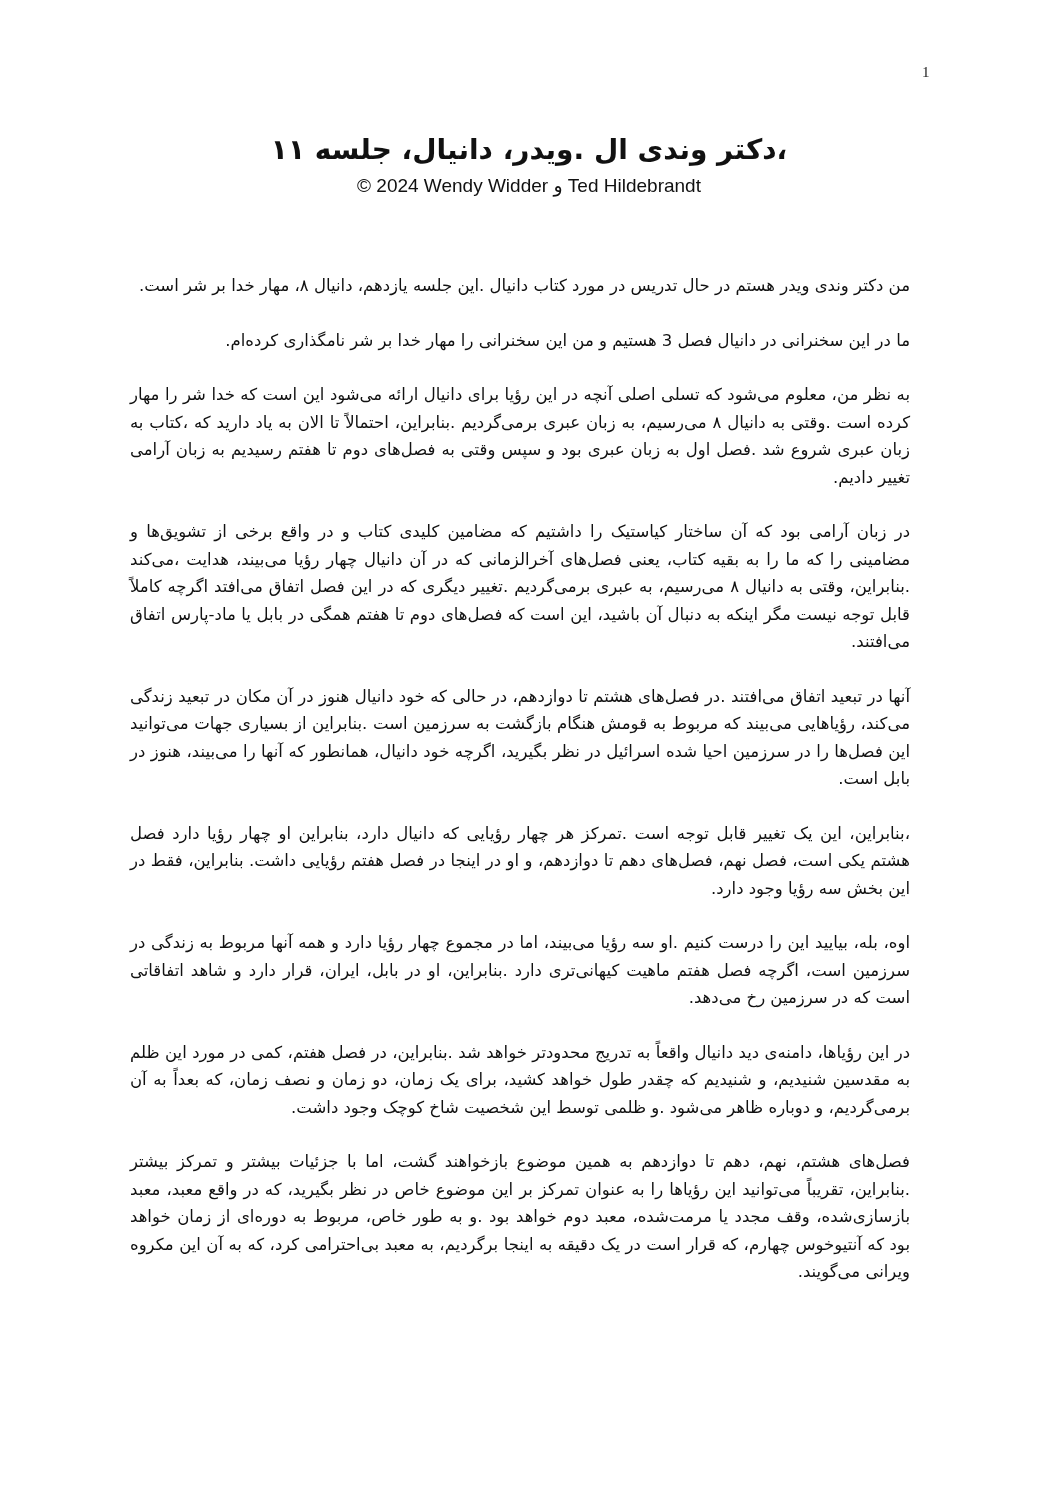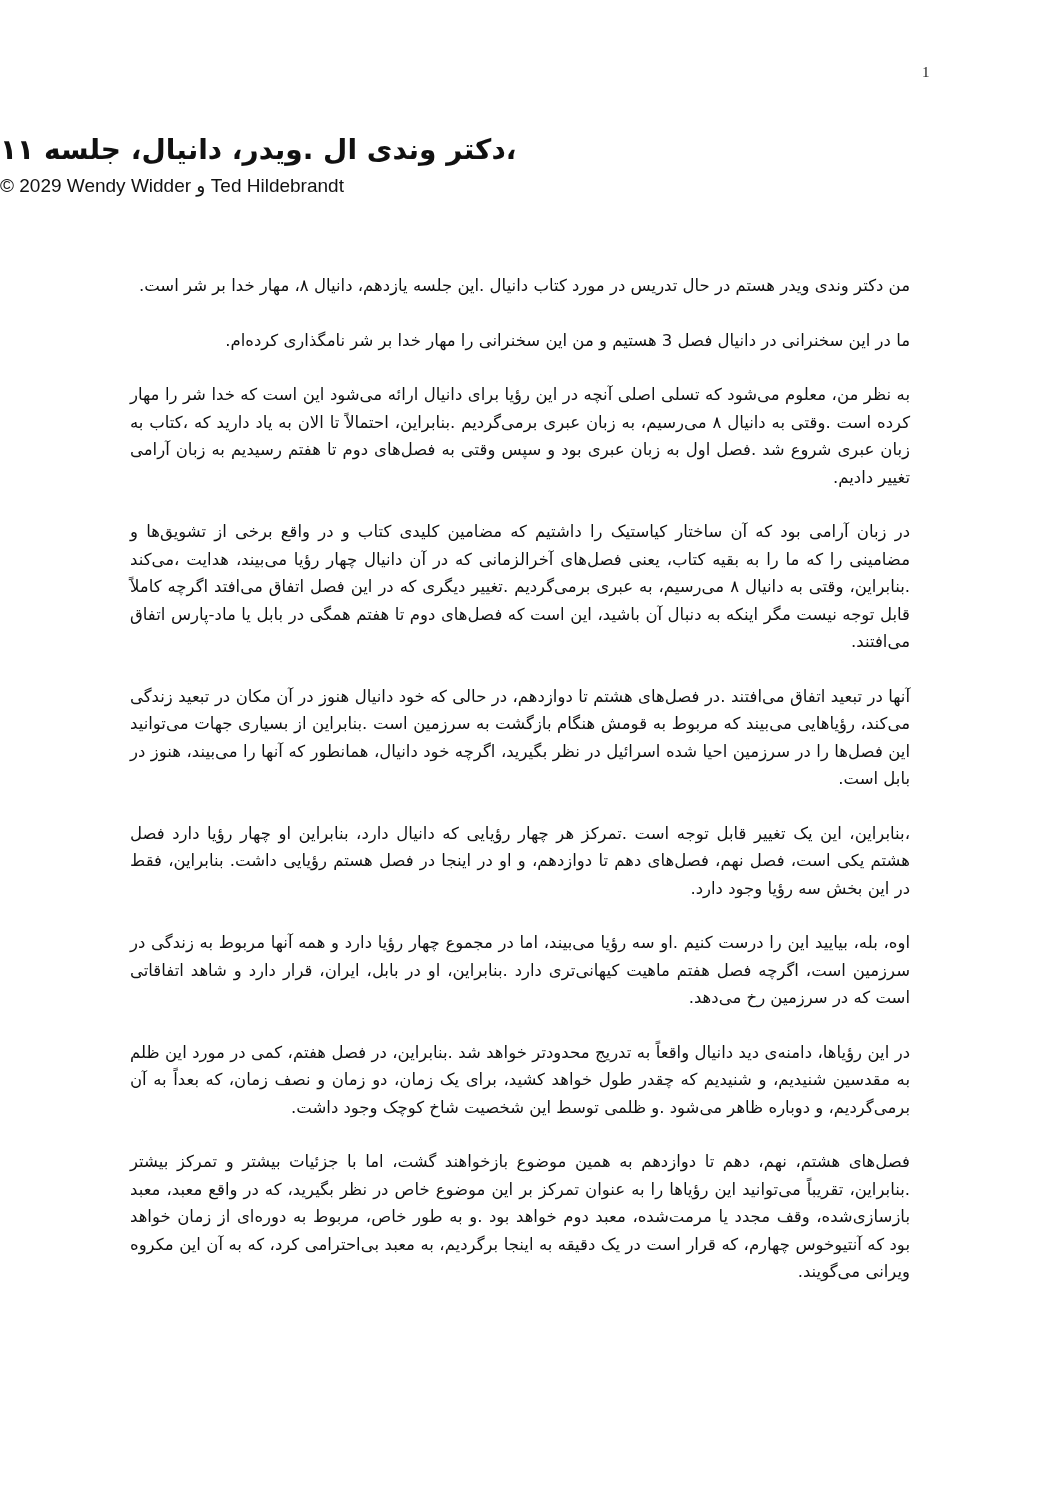--- a/index.html
+++ b/index.html
@@ -21,21 +21,21 @@
       left: 922px;
       font-family: "Liberation Serif", "DejaVu Serif", serif;
       font-size: 15px;
       color: #222222;
     }
     .header {
       position: absolute;
       top: 130px;
       left: 0;
       width: 1058px;
-      text-align: left;
+      text-align: center;
     }
     .title {
       direction: rtl;
       font-weight: bold;
       font-size: 28px;
       line-height: 40px;
       margin: 0;
     }
     .copyright {
       font-family: "Liberation Sans", "DejaVu Sans", sans-serif;
@@ -61,26 +61,26 @@
   </style>
 </head>
 <body>
 
 <div class="page-number">1</div>
 
 <div class="header">
   <h1 class="title">
     <div>،دکتر وندی ال .ویدر، دانیال، جلسه ۱۱</div>
   </h1>
-  <div class="copyright">© 2029 Wendy Widder و Ted Hildebrandt</div>
+  <div class="copyright">© 2024 Wendy Widder و Ted Hildebrandt</div>
 </div>
 
 <div class="content">
   <p>من دکتر وندی ویدر هستم در حال تدریس در مورد کتاب دانیال .این جلسه یازدهم، دانیال ۸، مهار خدا بر شر است.</p>
   <p>ما در این سخنرانی در دانیال فصل 3 هستیم و من این سخنرانی را مهار خدا بر شر نامگذاری کرده‌ام.</p>
   <p>به نظر من، معلوم می‌شود که تسلی اصلی آنچه در این رؤیا برای دانیال ارائه می‌شود این است که خدا شر را مهار کرده است .وقتی به دانیال ۸ می‌رسیم، به زبان عبری برمی‌گردیم .بنابراین، احتمالاً تا الان به یاد دارید که ،کتاب به زبان عبری شروع شد .فصل اول به زبان عبری بود و سپس وقتی به فصل‌های دوم تا هفتم رسیدیم به زبان آرامی تغییر دادیم.</p>
   <p>در زبان آرامی بود که آن ساختار کیاستیک را داشتیم که مضامین کلیدی کتاب و در واقع برخی از تشویق‌ها و مضامینی را که ما را به بقیه کتاب، یعنی فصل‌های آخرالزمانی که در آن دانیال چهار رؤیا می‌بیند، هدایت ،می‌کند .بنابراین، وقتی به دانیال ۸ می‌رسیم، به عبری برمی‌گردیم .تغییر دیگری که در این فصل اتفاق می‌افتد اگرچه کاملاً قابل توجه نیست مگر اینکه به دنبال آن باشید، این است که فصل‌های دوم تا هفتم همگی در بابل یا ماد-پارس اتفاق می‌افتند.</p>
   <p>آنها در تبعید اتفاق می‌افتند .در فصل‌های هشتم تا دوازدهم، در حالی که خود دانیال هنوز در آن مکان در تبعید زندگی می‌کند، رؤیاهایی می‌بیند که مربوط به قومش هنگام بازگشت به سرزمین است .بنابراین از بسیاری جهات می‌توانید این فصل‌ها را در سرزمین احیا شده اسرائیل در نظر بگیرید، اگرچه خود دانیال، همانطور که آنها را می‌بیند، هنوز در بابل است.</p>
-  <p>،بنابراین، این یک تغییر قابل توجه است .تمرکز هر چهار رؤیایی که دانیال دارد، بنابراین او چهار رؤیا دارد فصل هشتم یکی است، فصل نهم، فصل‌های دهم تا دوازدهم، و او در اینجا در فصل هستم رؤیایی داشت. بنابراین، فقط در این بخش سه رؤیا وجود دارد.</p>
+  <p>،بنابراین، این یک تغییر قابل توجه است .تمرکز هر چهار رؤیایی که دانیال دارد، بنابراین او چهار رؤیا دارد فصل هشتم یکی است، فصل نهم، فصل‌های دهم تا دوازدهم، و او در اینجا در فصل هفتم رؤیایی داشت. بنابراین، فقط در این بخش سه رؤیا وجود دارد.</p>
   <p>اوه، بله، بیایید این را درست کنیم .او سه رؤیا می‌بیند، اما در مجموع چهار رؤیا دارد و همه آنها مربوط به زندگی در سرزمین است، اگرچه فصل هفتم ماهیت کیهانی‌تری دارد .بنابراین، او در بابل، ایران، قرار دارد و شاهد اتفاقاتی است که در سرزمین رخ می‌دهد.</p>
   <p>در این رؤیاها، دامنه‌ی دید دانیال واقعاً به تدریج محدودتر خواهد شد .بنابراین، در فصل هفتم، کمی در مورد این ظلم به مقدسین شنیدیم، و شنیدیم که چقدر طول خواهد کشید، برای یک زمان، دو زمان و نصف زمان، که بعداً به آن برمی‌گردیم، و دوباره ظاهر می‌شود .و ظلمی توسط این شخصیت شاخ کوچک وجود داشت.</p>
   <p>فصل‌های هشتم، نهم، دهم تا دوازدهم به همین موضوع بازخواهند گشت، اما با جزئیات بیشتر و تمرکز بیشتر .بنابراین، تقریباً می‌توانید این رؤیاها را به عنوان تمرکز بر این موضوع خاص در نظر بگیرید، که در واقع معبد، معبد بازسازی‌شده، وقف مجدد یا مرمت‌شده، معبد دوم خواهد بود .و به طور خاص، مربوط به دوره‌ای از زمان خواهد بود که آنتیوخوس چهارم، که قرار است در یک دقیقه به اینجا برگردیم، به معبد بی‌احترامی کرد، که به آن این مکروه ویرانی می‌گویند.</p>
 </div>
 
 </body></html>

